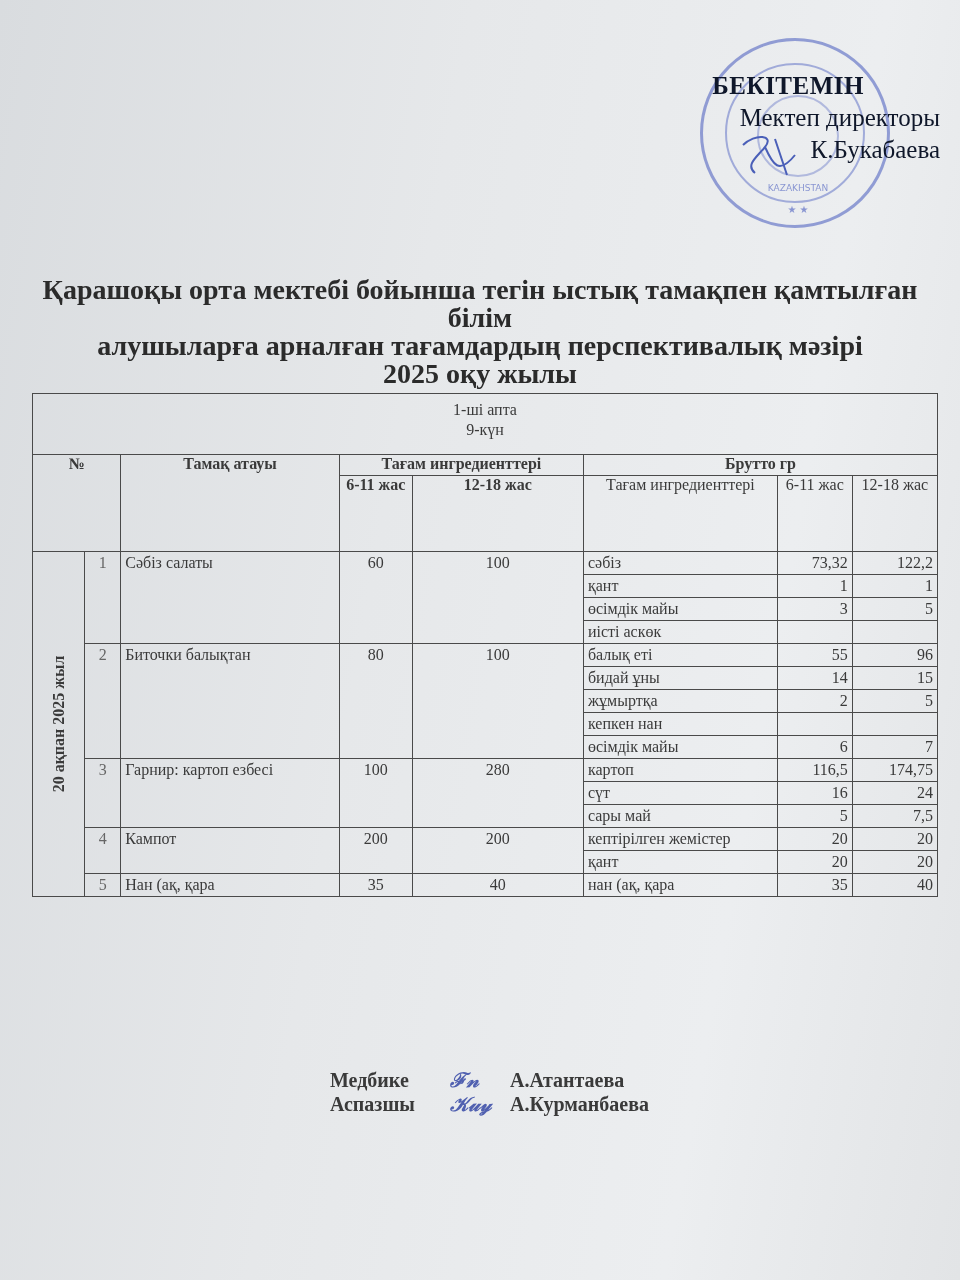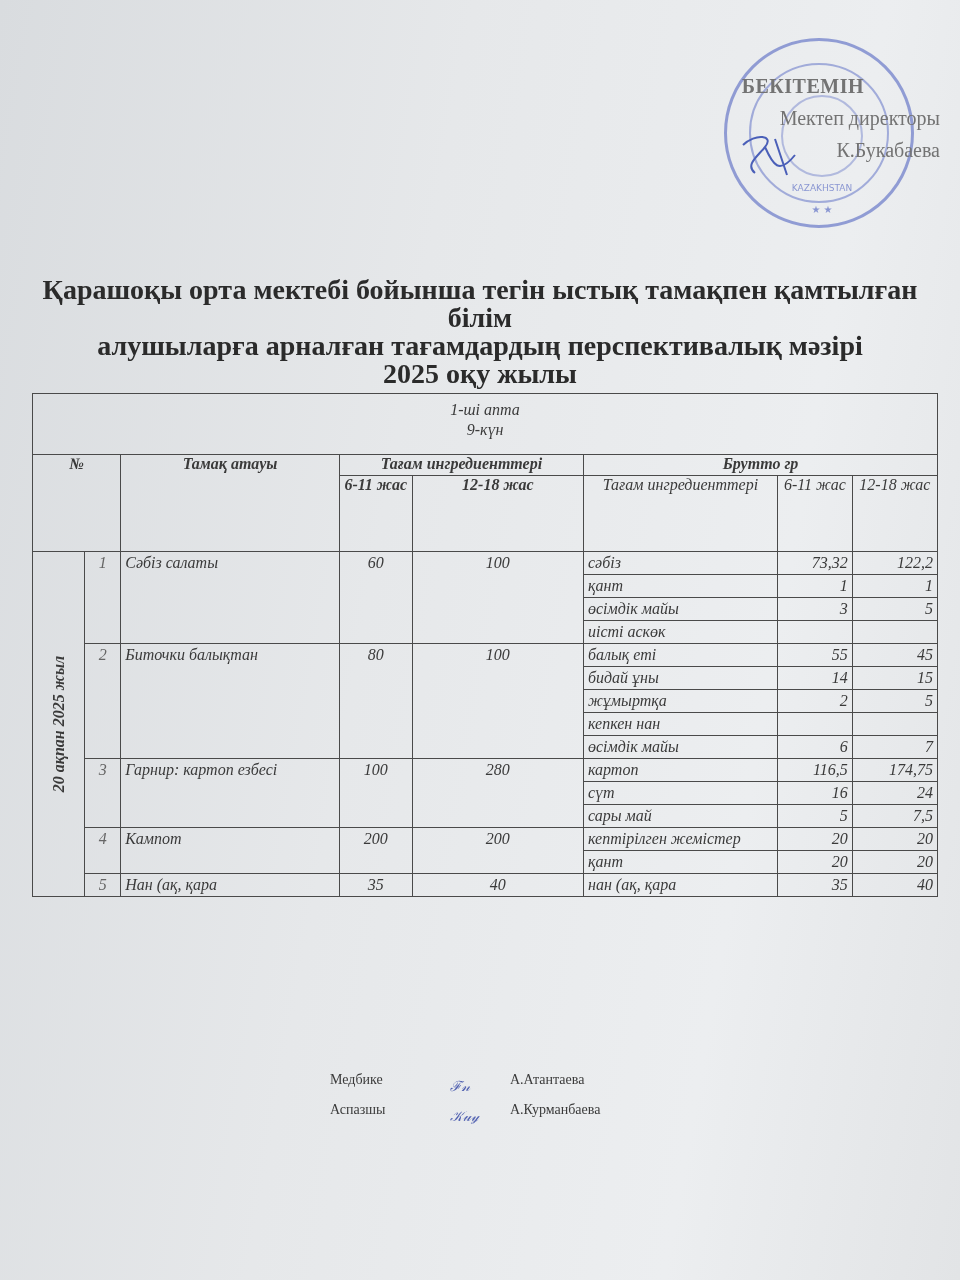--- a/index.html
+++ b/index.html
@@ -4,64 +4,64 @@
 <style>
   html, body { margin:0; padding:0; }
   body {
     width:960px; height:1280px; overflow:hidden;
     background: linear-gradient(100deg, #d9dcdf 0%, #e6e8ea 40%, #eceef0 75%, #e2e4e6 100%);
     font-family: "Liberation Serif", serif;
     color:#2a2a2a;
     position:relative;
   }
   .stamp {
-    position:absolute; left:724px; top:38px; width:190px; height:190px;
+    position:absolute; left:700px; top:38px; width:190px; height:190px;
     border:3px solid rgba(70,90,190,0.55); border-radius:50%;
     box-sizing:border-box;
   }
   .stamp::after {
     content:""; position:absolute; left:22px; top:22px; right:22px; bottom:22px;
     border:2px solid rgba(70,90,190,0.45); border-radius:50%;
   }
   .stamp-ring-text {
     position:absolute; left:0; top:0; width:190px; height:190px;
   }
-  .approve { position:absolute; right:20px; top:70px; text-align:right; font-size:20px; line-height:32px; color:#737373; }
+  .approve { position:absolute; right:20px; top:70px; text-align:right; font-size:25px; line-height:32px; color:#0f172a; }
   .approve .title { font-weight:bold; letter-spacing:0.5px; margin-right:76px; }
   .signature { position:absolute; left:735px; top:125px; width:70px; height:60px; }
 
   .doc-title { position:absolute; left:30px; top:276px; width:900px; text-align:center;
     font-size:28px; font-weight:bold; line-height:28px; color:#2b2b2b; }
   .doc-title span { display:block; }
 
   table.menu {
     position:absolute; left:32px; top:393px; width:906px;
-    border-collapse:collapse; font-size:16px; color:#3a3a3a;font-style:italic;
+    border-collapse:collapse; font-size:16px; color:#3a3a3a;
   }
   table.menu td, table.menu th { border:1px solid #4a4a4a; padding:0 4px; vertical-align:top; font-weight:normal; }
   .week-head { text-align:center; height:54px; line-height:20px; padding-top:6px !important; vertical-align:top; }
   th.grp { font-weight:bold !important; height:20px; text-align:center; font-size:16px; }
   th.h { text-align:center; vertical-align:middle; }
   th.bold { font-weight:bold !important; }
   .date-cell { width:50px; padding:0 !important; position:relative; }
   .date-text { position:absolute; left:50%; top:50%; transform:translate(-50%,-50%) rotate(-90deg);
     white-space:nowrap; font-weight:bold; font-size:16px; }
   .num { width:26px; text-align:center; color:#666; }
   .dish { width:204px; }
   .c611 { width:62px; text-align:center; }
   .c1218 { width:158px; text-align:center; }
   .ing { width:180px; }
   .b611 { width:64px; text-align:right; }
   .b1218 { width:74px; text-align:right; }
   .sub td { height:22px; line-height:22px; }
   .bold-dish { font-weight:bold; }
-  .signs { position:absolute; left:330px; top:1068px; font-size:14px; line-height:24px; color:#3a3a3a; }
+  .signs { position:absolute; left:330px; top:1068px; font-size:20px; line-height:24px; color:#3a3a3a;font-weight:bold; }
   .signs .row { display:flex; }
   .signs .role { width:120px; }
-  .signs .sig { width:60px; color:#5060b0; font-style:italic; font-family:"DejaVu Serif", serif;margin-top:6px; }
+  .signs .sig { width:60px; color:#5060b0; font-style:italic; font-family:"DejaVu Serif", serif; }
 </style>
 </head>
 <body>
 
 <div class="stamp">
   <svg class="stamp-ring-text" viewBox="0 0 190 190">
     <circle cx="95" cy="95" r="40" fill="none" stroke="rgba(70,90,190,0.35)" stroke-width="2"></circle>
     <text x="95" y="150" text-anchor="middle" font-size="9" fill="rgba(70,90,190,0.6)" font-family="DejaVu Sans, sans-serif">KAZAKHSTAN</text>
     <text x="95" y="172" text-anchor="middle" font-size="10" fill="rgba(70,90,190,0.6)" font-family="DejaVu Sans, sans-serif">★ ★</text>
   </svg>
@@ -132,21 +132,21 @@
         <td class="b611"></td>
         <td class="b1218"></td>
       </tr>
       <tr class="sub">
         <td rowspan="5" class="num">2</td>
         <td rowspan="5" class="dish">Биточки балықтан</td>
         <td rowspan="5" class="c611">80</td>
         <td rowspan="5" class="c1218">100</td>
         <td class="ing">балық еті</td>
         <td class="b611">55</td>
-        <td class="b1218">45</td>
+        <td class="b1218">96</td>
       </tr>
       <tr class="sub">
         <td class="ing">бидай ұны</td>
         <td class="b611">14</td>
         <td class="b1218">15</td>
       </tr>
       <tr class="sub">
         <td class="ing">жұмыртқа</td>
         <td class="b611">2</td>
         <td class="b1218">5</td>

